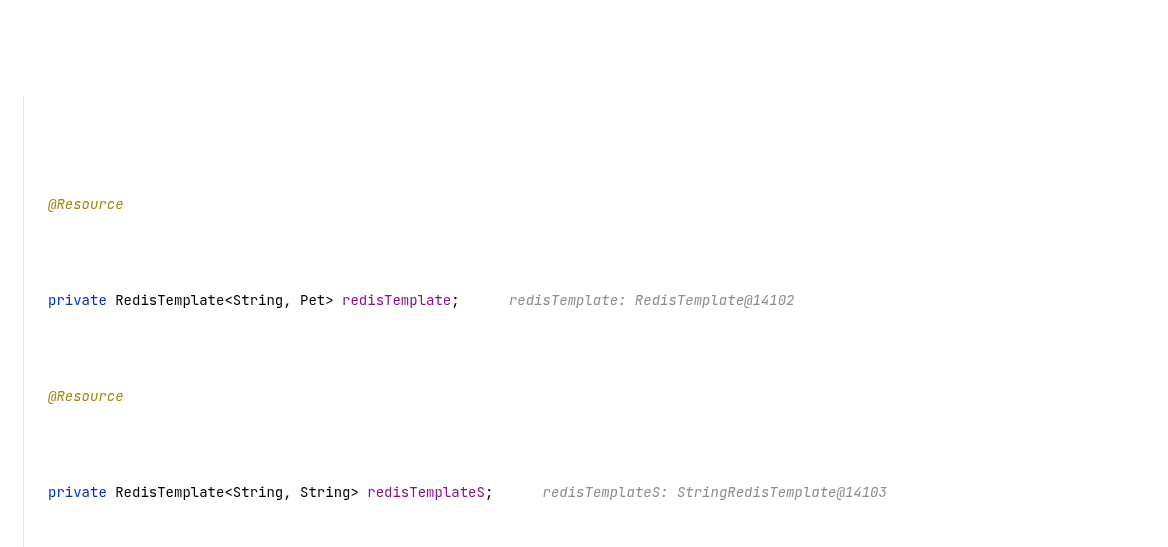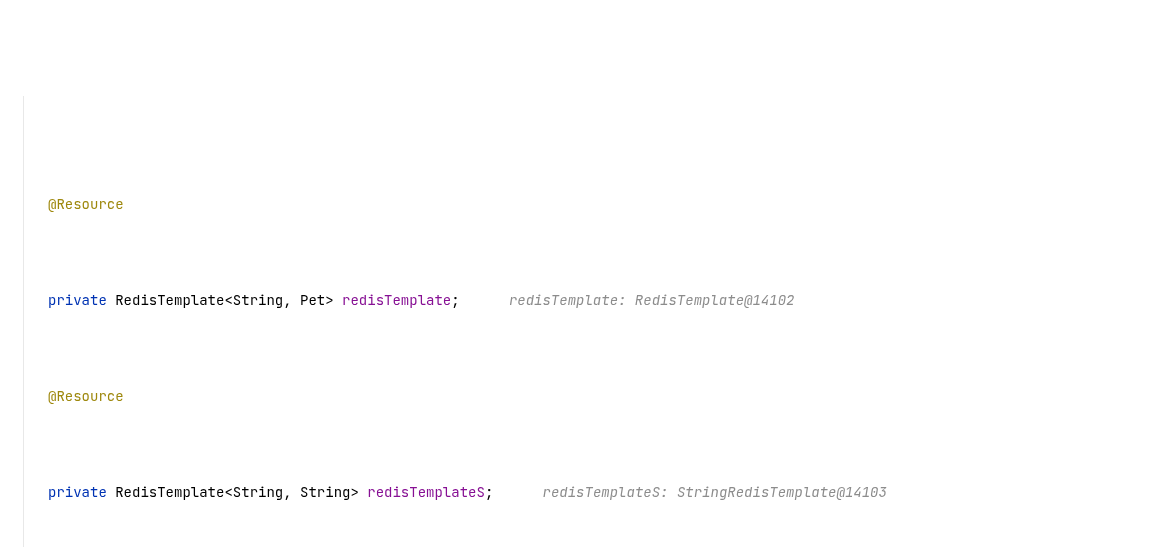--- a/index.html
+++ b/index.html
@@ -28,21 +28,21 @@
       width: 24px;
       height: 100%;
       background: #ffffff;
       border-right: 1px solid #e8e8e8;
     }
     .line {
       height: 24px;
       padding-left: 20px;
     }
     .kw { color: #0033b3; margin-top: 15px; }
-    .anno { color: #9e880d; }
+    .anno { color: #9e880d; font-style: italic; }
     .ident { color: #000000; }
     .field { color: #871094; }
     .comment-hint { color: #8c8c8c; font-style: italic; margin-left: 24px; }
     .punc { color: #000000; }
   </style>
 </head>
 <body>
 
 
 

